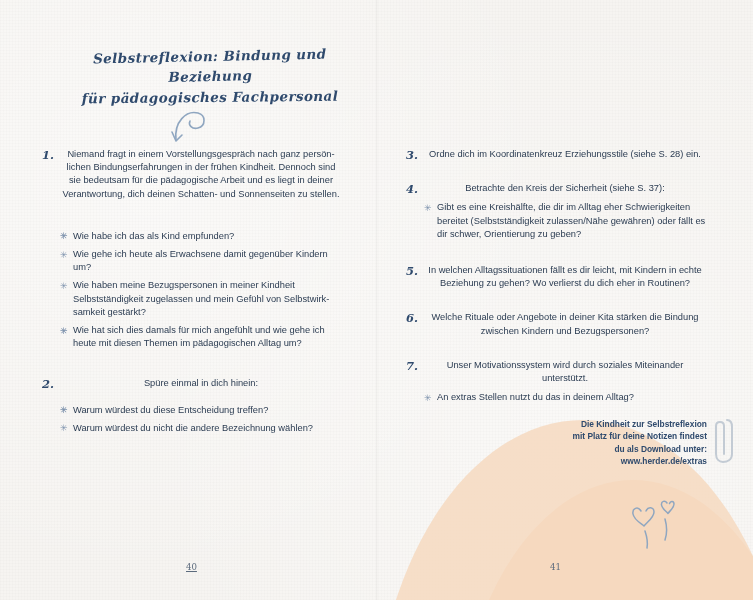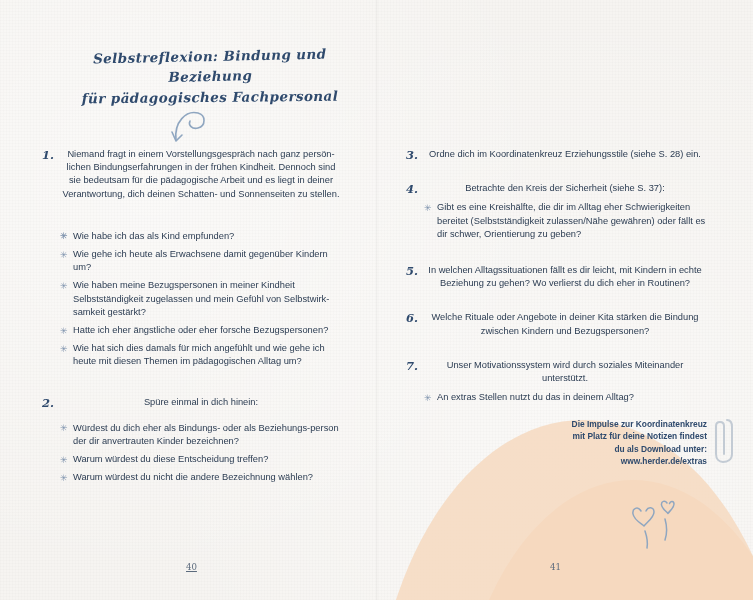--- a/index.html
+++ b/index.html
@@ -217,32 +217,32 @@
       <div class="item">
         <span class="num">1.</span>
         <p class="ptext">Niemand fragt in einem Vorstellungsgespräch nach ganz persön-lichen Bindungserfahrungen in der frühen Kindheit. Dennoch sind sie bedeutsam für die pädagogische Arbeit und es liegt in deiner Verantwortung, dich deinen Schatten- und Sonnenseiten zu stellen.</p>
       </div>
       <div class="gap-lg"></div>
       <ul class="sublist" style="padding-left:18px;">
         <li><span class="star">✳</span></li>
         <li><span class="star">✳</span><span>Wie habe ich das als Kind empfunden?</span></li>
         <li><span class="star">✳</span><span>Wie gehe ich heute als Erwachsene damit gegenüber Kindern um?</span></li>
         <li><span class="star">✳</span><span>Wie haben meine Bezugspersonen in meiner Kindheit Selbstständigkeit zugelassen und mein Gefühl von Selbstwirk-samkeit gestärkt?</span></li>
-        <li><span class="star">✳</span><span>Hatte ich eher ängstliche oder eher forsche Bezugspersonen?</span></li>
+        <li><span class="star">✳</span></li>
         <li><span class="star">✳</span><span>Wie hat sich dies damals für mich angefühlt und wie gehe ich heute mit diesen Themen im pädagogischen Alltag um?</span></li>
       </ul>
 
       <div style="height:22px"></div>
 
       <div class="item">
         <span class="num">2.</span>
         <p class="ptext">Spüre einmal in dich hinein:</p>
       </div>
       <ul class="sublist" style="padding-left:18px; margin-top:10px;">
-        <li><span class="star">✳</span><span>Würdest du dich eher als Bindungs- oder als Beziehungs-person der dir anvertrauten Kinder bezeichnen?</span></li>
+        <li><span class="star">✳</span></li>
         <li><span class="star">✳</span><span>Warum würdest du diese Entscheidung treffen?</span></li>
         <li><span class="star">✳</span><span>Warum würdest du nicht die andere Bezeichnung wählen?</span></li>
       </ul>
     </div>
 
     <div class="col col-right">
 
       <div class="item">
         <span class="num">3.</span>
         <p class="ptext">Ordne dich im Koordinatenkreuz Erziehungsstile (siehe S. 28) ein.</p>
@@ -281,21 +281,21 @@
   </div>
 
   <div class="clip">
     <svg width="22" height="52" viewBox="0 0 22 52" fill="none">
       <path d="M14 6 C18 6, 19 9, 19 13 L19 40 C19 46, 14 48, 10 48 C6 48, 3 45, 3 40 L3 12
                C3 9, 5 8, 7 8 C9 8, 11 9, 11 12 L11 40" stroke="#c3cbd4" stroke-width="2" fill="none" stroke-linecap="round"></path>
     </svg>
   </div>
 
   <div class="promo">
-    <div>Die Impulse zur Koordinatenkreuz</div>
+    <div>Die Kindheit zur Selbstreflexion</div>
     <div>mit Platz für deine Notizen findest</div>
     <div>du als Download unter:</div>
     <div>www.herder.de/extras</div>
   </div>
 
   <div class="hearts">
     <svg width="62" height="56" viewBox="0 0 62 56" fill="none">
       <path d="M10 16 C7 11, 1 13, 2 19 C3 25, 11 29, 13 31 C15 28, 23 23, 23 17 C23 12, 17 11, 15 16" stroke="#8fa6c0" stroke-width="1.5" fill="none" stroke-linecap="round" stroke-linejoin="round"></path>
       <path d="M36 8 C34 5, 30 6, 30.5 10 C31 14, 36 17, 37 18.5 C38 16.5, 43 13, 43 9 C43 6, 39.5 5.5, 38.5 8.5" stroke="#8fa6c0" stroke-width="1.5" fill="none" stroke-linecap="round" stroke-linejoin="round"></path>
       <path d="M14 36 C16 42, 17 48, 16 53" stroke="#8fa6c0" stroke-width="1.5" fill="none" stroke-linecap="round"></path>

